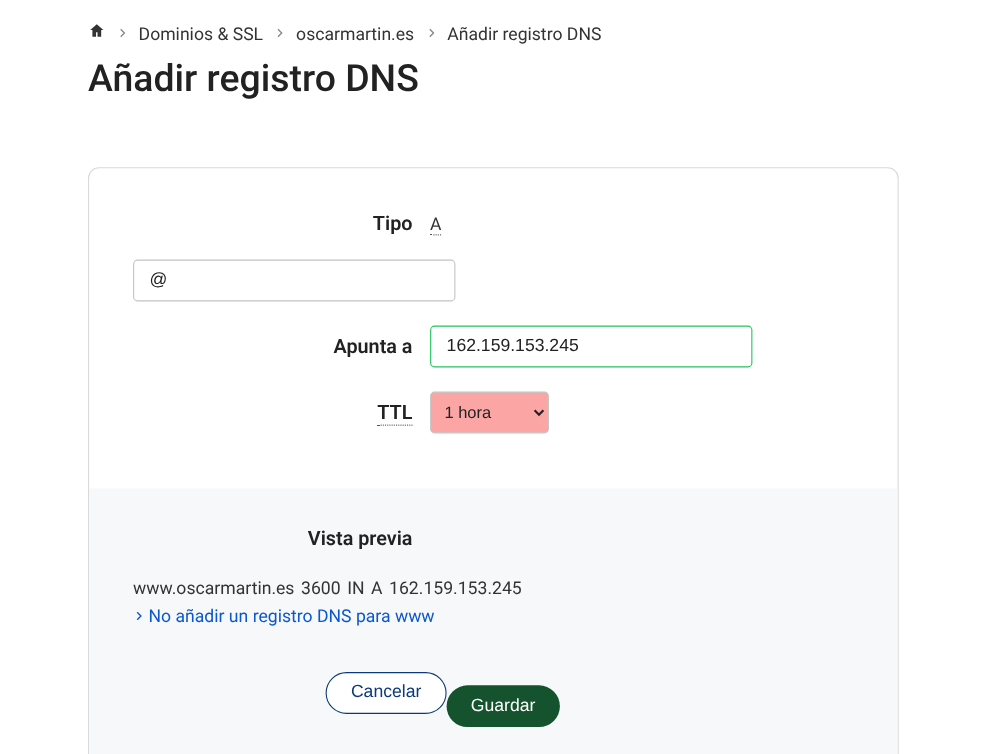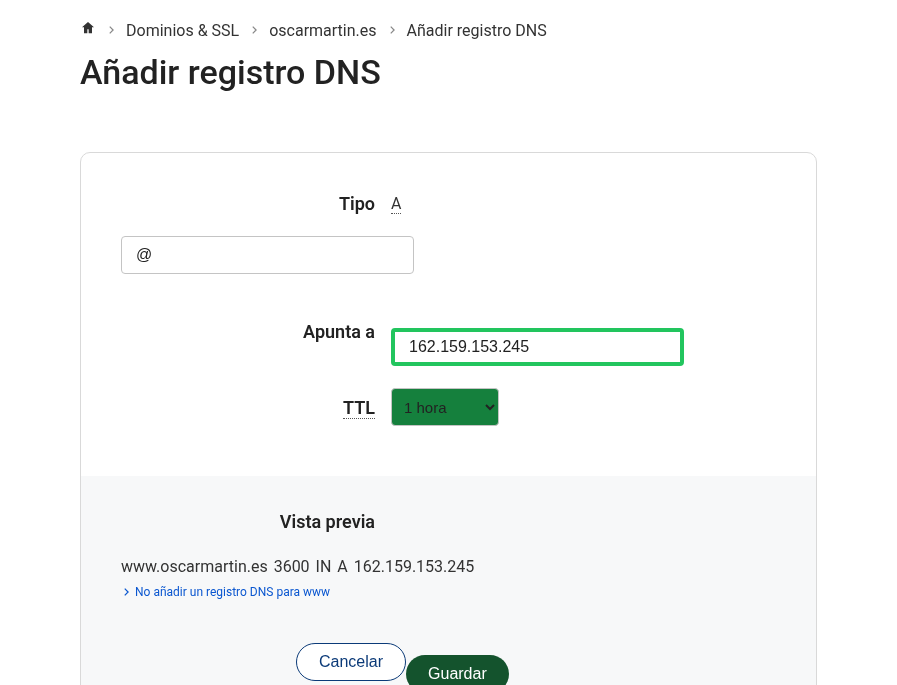--- a/index.html
+++ b/index.html
@@ -92,49 +92,48 @@
       width: 293px;
       height: 38px;
       padding: 6px 14px;
       border: 1px solid #c4c4c4;
       border-radius: 4px;
       font-size: 16px;
       color: #222;
       outline: none;
     }
     input[type="text"].focused {
-      border: 4px solid #22c55e;
-      margin-top: 32px;
+      border: 1px solid #22c55e;
     }
     select {
       height: 38px;
       padding: 6px 8px;
       border: 1px solid #c4c4c4;
       border-radius: 4px;
       font-size: 15px;
       color: #222;
-      background: #15803d;
+      background: #fca5a5;
       min-width: 108px;
     }
     .preview-text {
       color: #333;
       word-spacing: 2px;
       line-height: 1.6;
     }
     .link-row {
       margin-top: 2px;
     }
     .link {
       color: #0b57d0;
       text-decoration: none;
       cursor: pointer;
       display: inline-flex;
       align-items: center;
       gap: 4px;
-      font-size: 12px;
+      font-size: 16px;
     }
     .btn-row {
       display: flex;
       margin-top: 32px;
       justify-content: flex-start;
     }
     .btn {
       height: 38px;
       padding: 0 22px;
       border-radius: 20px;

